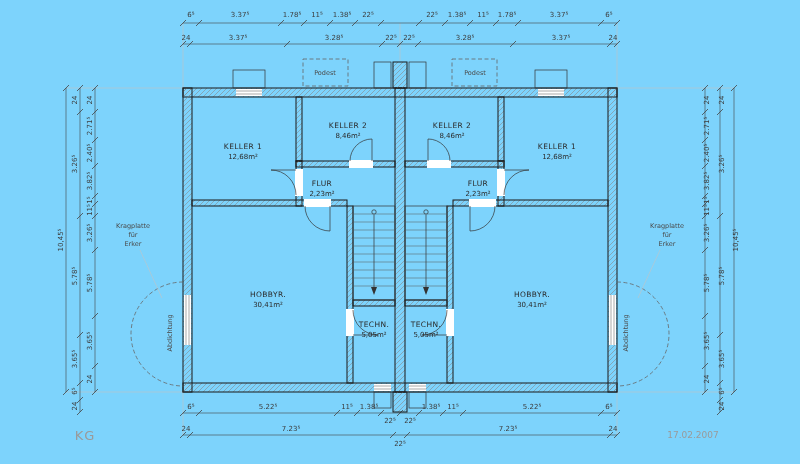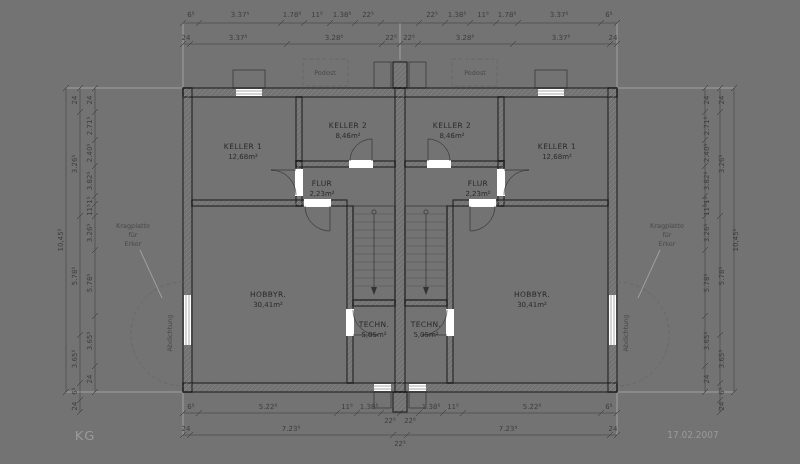--- a/index.html
+++ b/index.html
@@ -1,16 +1,16 @@
 <!DOCTYPE html>
 <html><head>
 <meta charset="utf-8">
 <style>
   html,body{margin:0;padding:0;background:#f2f2f0;}
-  .canvas{position:relative;width:800px;height:464px;background:#737373;overflow:hidden;}
+  .canvas{position:relative;width:800px;height:464px;background:#7dd3fc;overflow:hidden;}
   svg{position:absolute;left:0;top:0;}
   text{font-family:"DejaVu Sans",sans-serif;}
   .dim{font-size:7px;fill:#3c3c3c;}
   .room{font-size:7.5px;fill:#2a2a2a;letter-spacing:.4px;}
   .area{font-size:7px;fill:#2a2a2a;}
   .note{font-size:6.5px;fill:#4a4a4a;}
   .sheet{font-size:13px;fill:#9a9a9a;letter-spacing:1px;}
   .date{font-size:9px;fill:#9a9a9a;}
   .wall{fill:url(#hatch);stroke:#1b1b1b;stroke-width:1;}
   .s{stroke:#333;stroke-width:.7;fill:none;}

